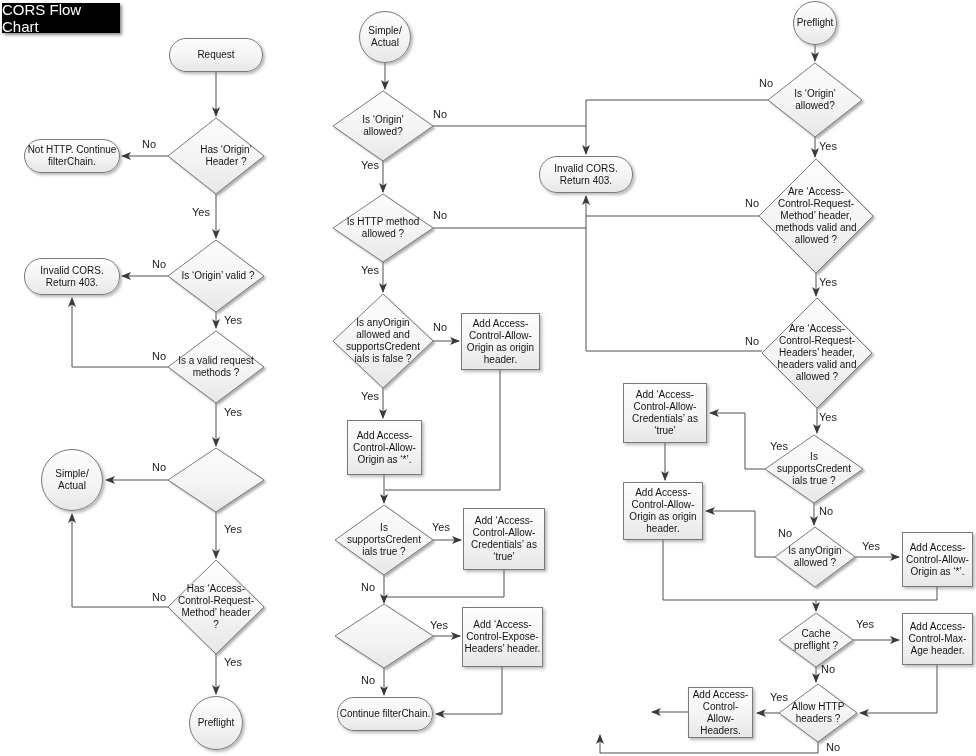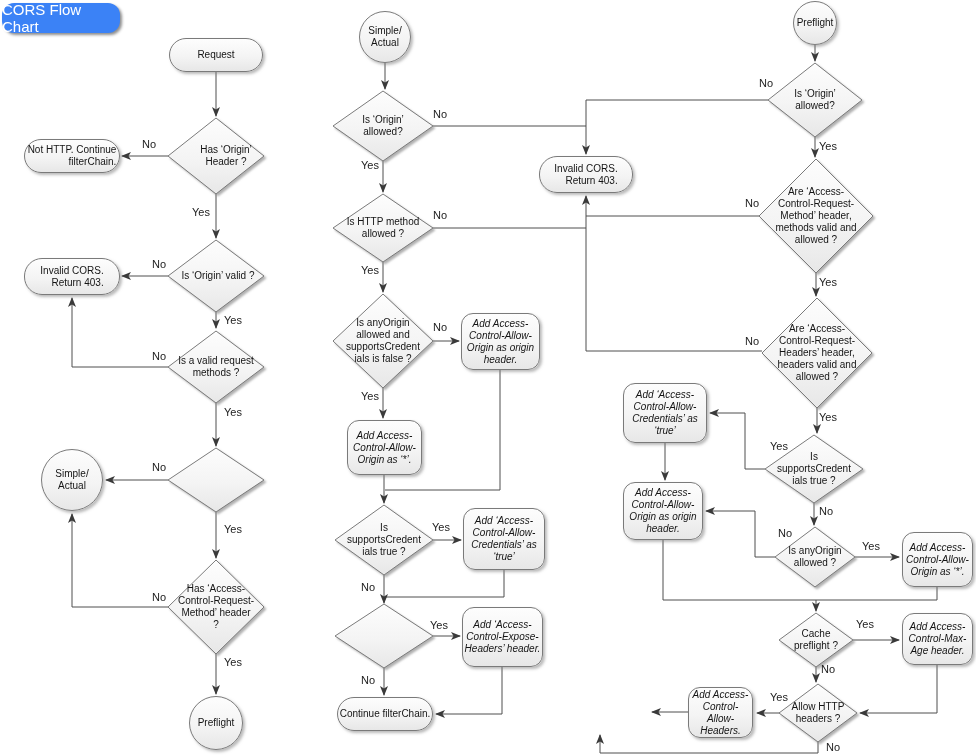--- a/index.html
+++ b/index.html
@@ -1,28 +1,28 @@
 <!DOCTYPE html>
 <html><head>
 <meta charset="utf-8">
 <style>
   html,body{margin:0;padding:0;background:#fff;}
   .stage{position:relative;width:976px;height:756px;background:#ffffff;overflow:hidden;
          font-family:"Liberation Sans", sans-serif;}
-  .title{position:absolute;left:2px;top:3px;width:118px;height:30px;background:#3b82f6;color:#fff;
+  .title{position:absolute;left:2px;top:3px;width:118px;height:30px;background:#000000;color:#fff;
          font-size:15px;display:flex;align-items:center;justify-content:center;
-         box-shadow:2px 2px 3px rgba(0,0,0,.45);border-radius:12px;}
+         box-shadow:2px 2px 3px rgba(0,0,0,.45);}
   svg.layer{position:absolute;left:0;top:0;}
   .node{position:absolute;display:flex;align-items:center;justify-content:center;text-align:center;
         font-size:10px;line-height:1.2;color:#141414;white-space:pre-line;}
   .shape{background:linear-gradient(180deg,#fdfdfd 0%,#f4f4f4 55%,#e7e7e7 100%);
          border:1px solid #7a7a7a;box-shadow:2px 2px 3px rgba(130,130,130,.55);box-sizing:border-box;}
-  .stadium{border-radius:18px;text-align:right;}
+  .stadium{border-radius:18px;}
   .circle{border-radius:50%;}
-  .rect{border-radius:12px;font-style:italic;}
+  .rect{border-radius:0;}
   .dtext{position:absolute;}
   .elabel{position:absolute;font-size:11px;color:#222;}
 </style>
 </head>
 <body>
 
 <div class="stage">
 
   <div class="title">CORS Flow Chart</div>
 

